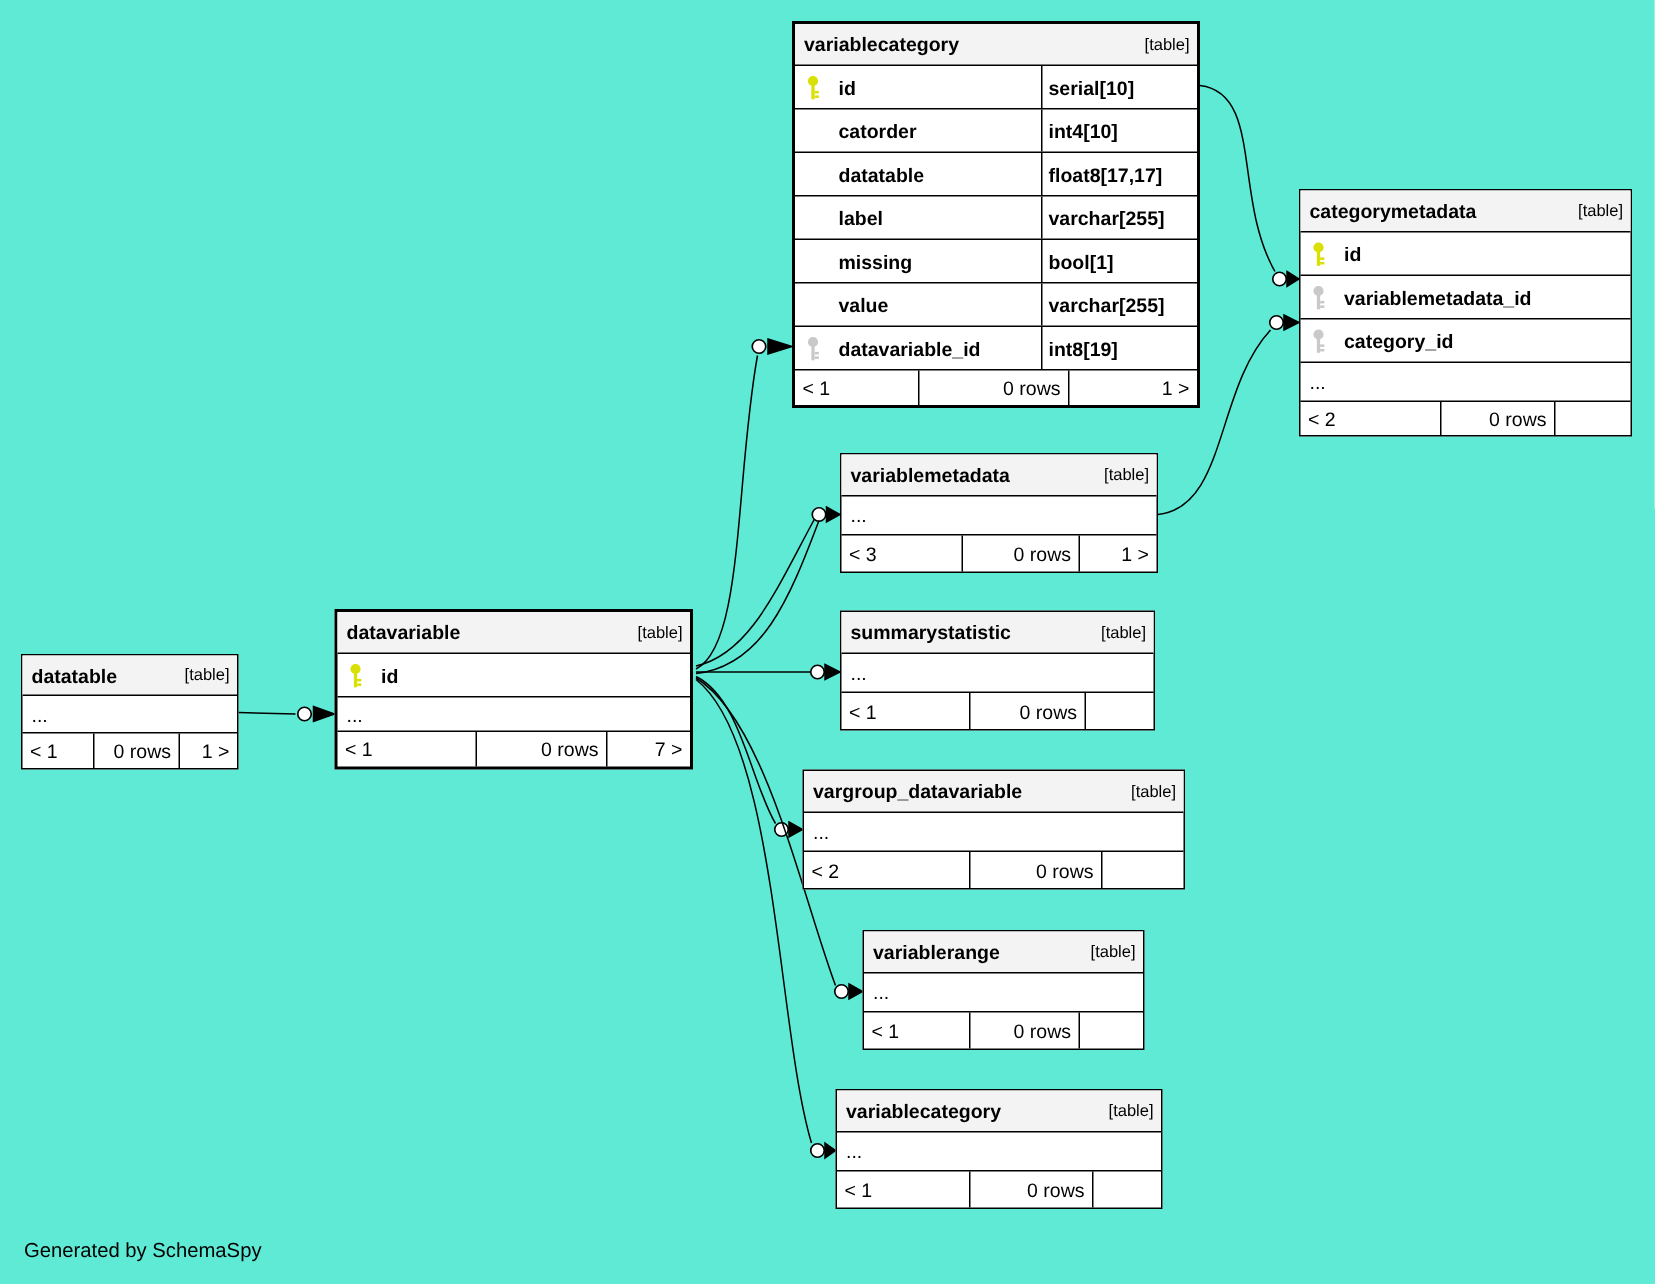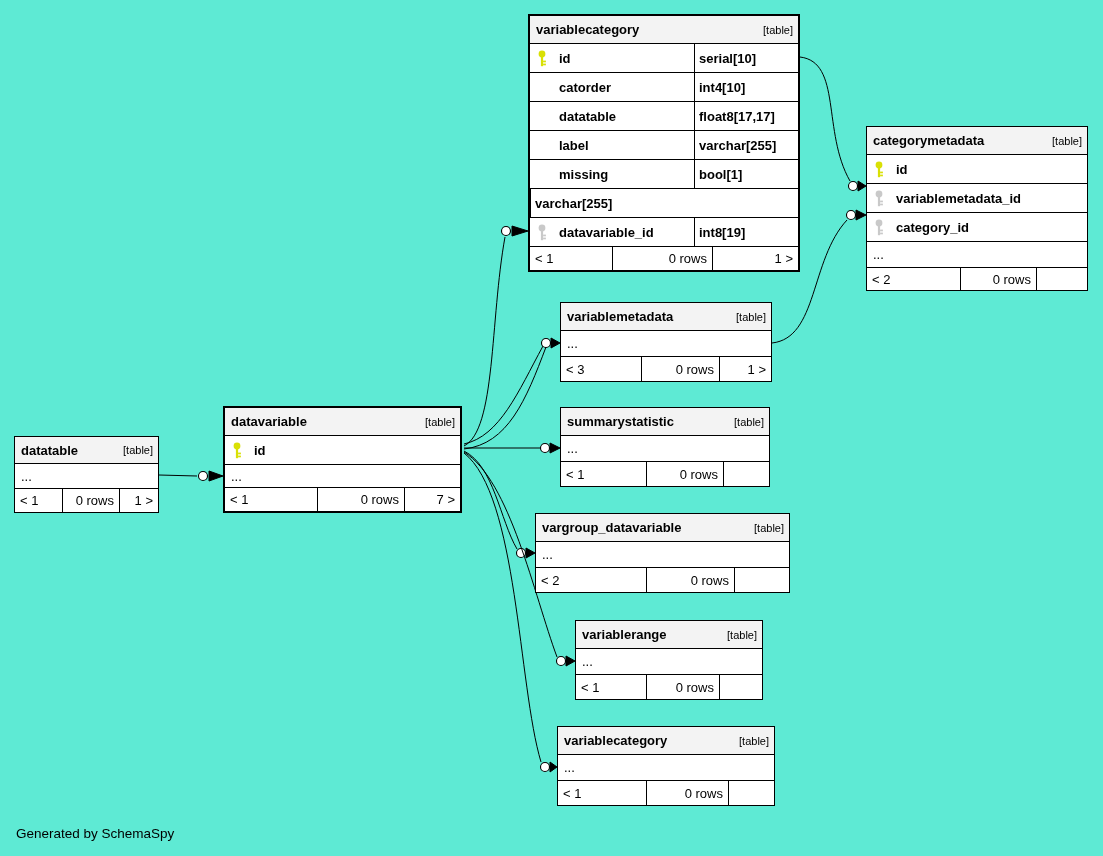--- a/index.html
+++ b/index.html
@@ -137,20 +137,24 @@
       <span class="ctype">varchar[255]</span>
     </div>
     <div class="row" style="height:28px">
       <span class="cname">
           <span class="keybox"></span>
           <span>missing</span>
         </span>
       <span class="ctype">bool[1]</span>
     </div>
     <div class="row" style="height:28px">
+      <span class="cname">
+          <span class="keybox"></span>
+          <span>value</span>
+        </span>
       <span class="ctype">varchar[255]</span>
     </div>
     <div class="row" style="height:28px">
       <span class="cname">
           <span class="keybox fk">
             <svg width="11" height="17" viewBox="0 0 11 17">
               <circle cx="5" cy="4" r="3.4" fill="currentColor"></circle>
               <rect x="3.9" y="6.2" width="2.2" height="10" fill="currentColor"></rect>
               <rect x="6.1" y="10.6" width="2.8" height="1.7" fill="currentColor"></rect>
               <rect x="6.1" y="13.6" width="2.8" height="1.7" fill="currentColor"></rect>

